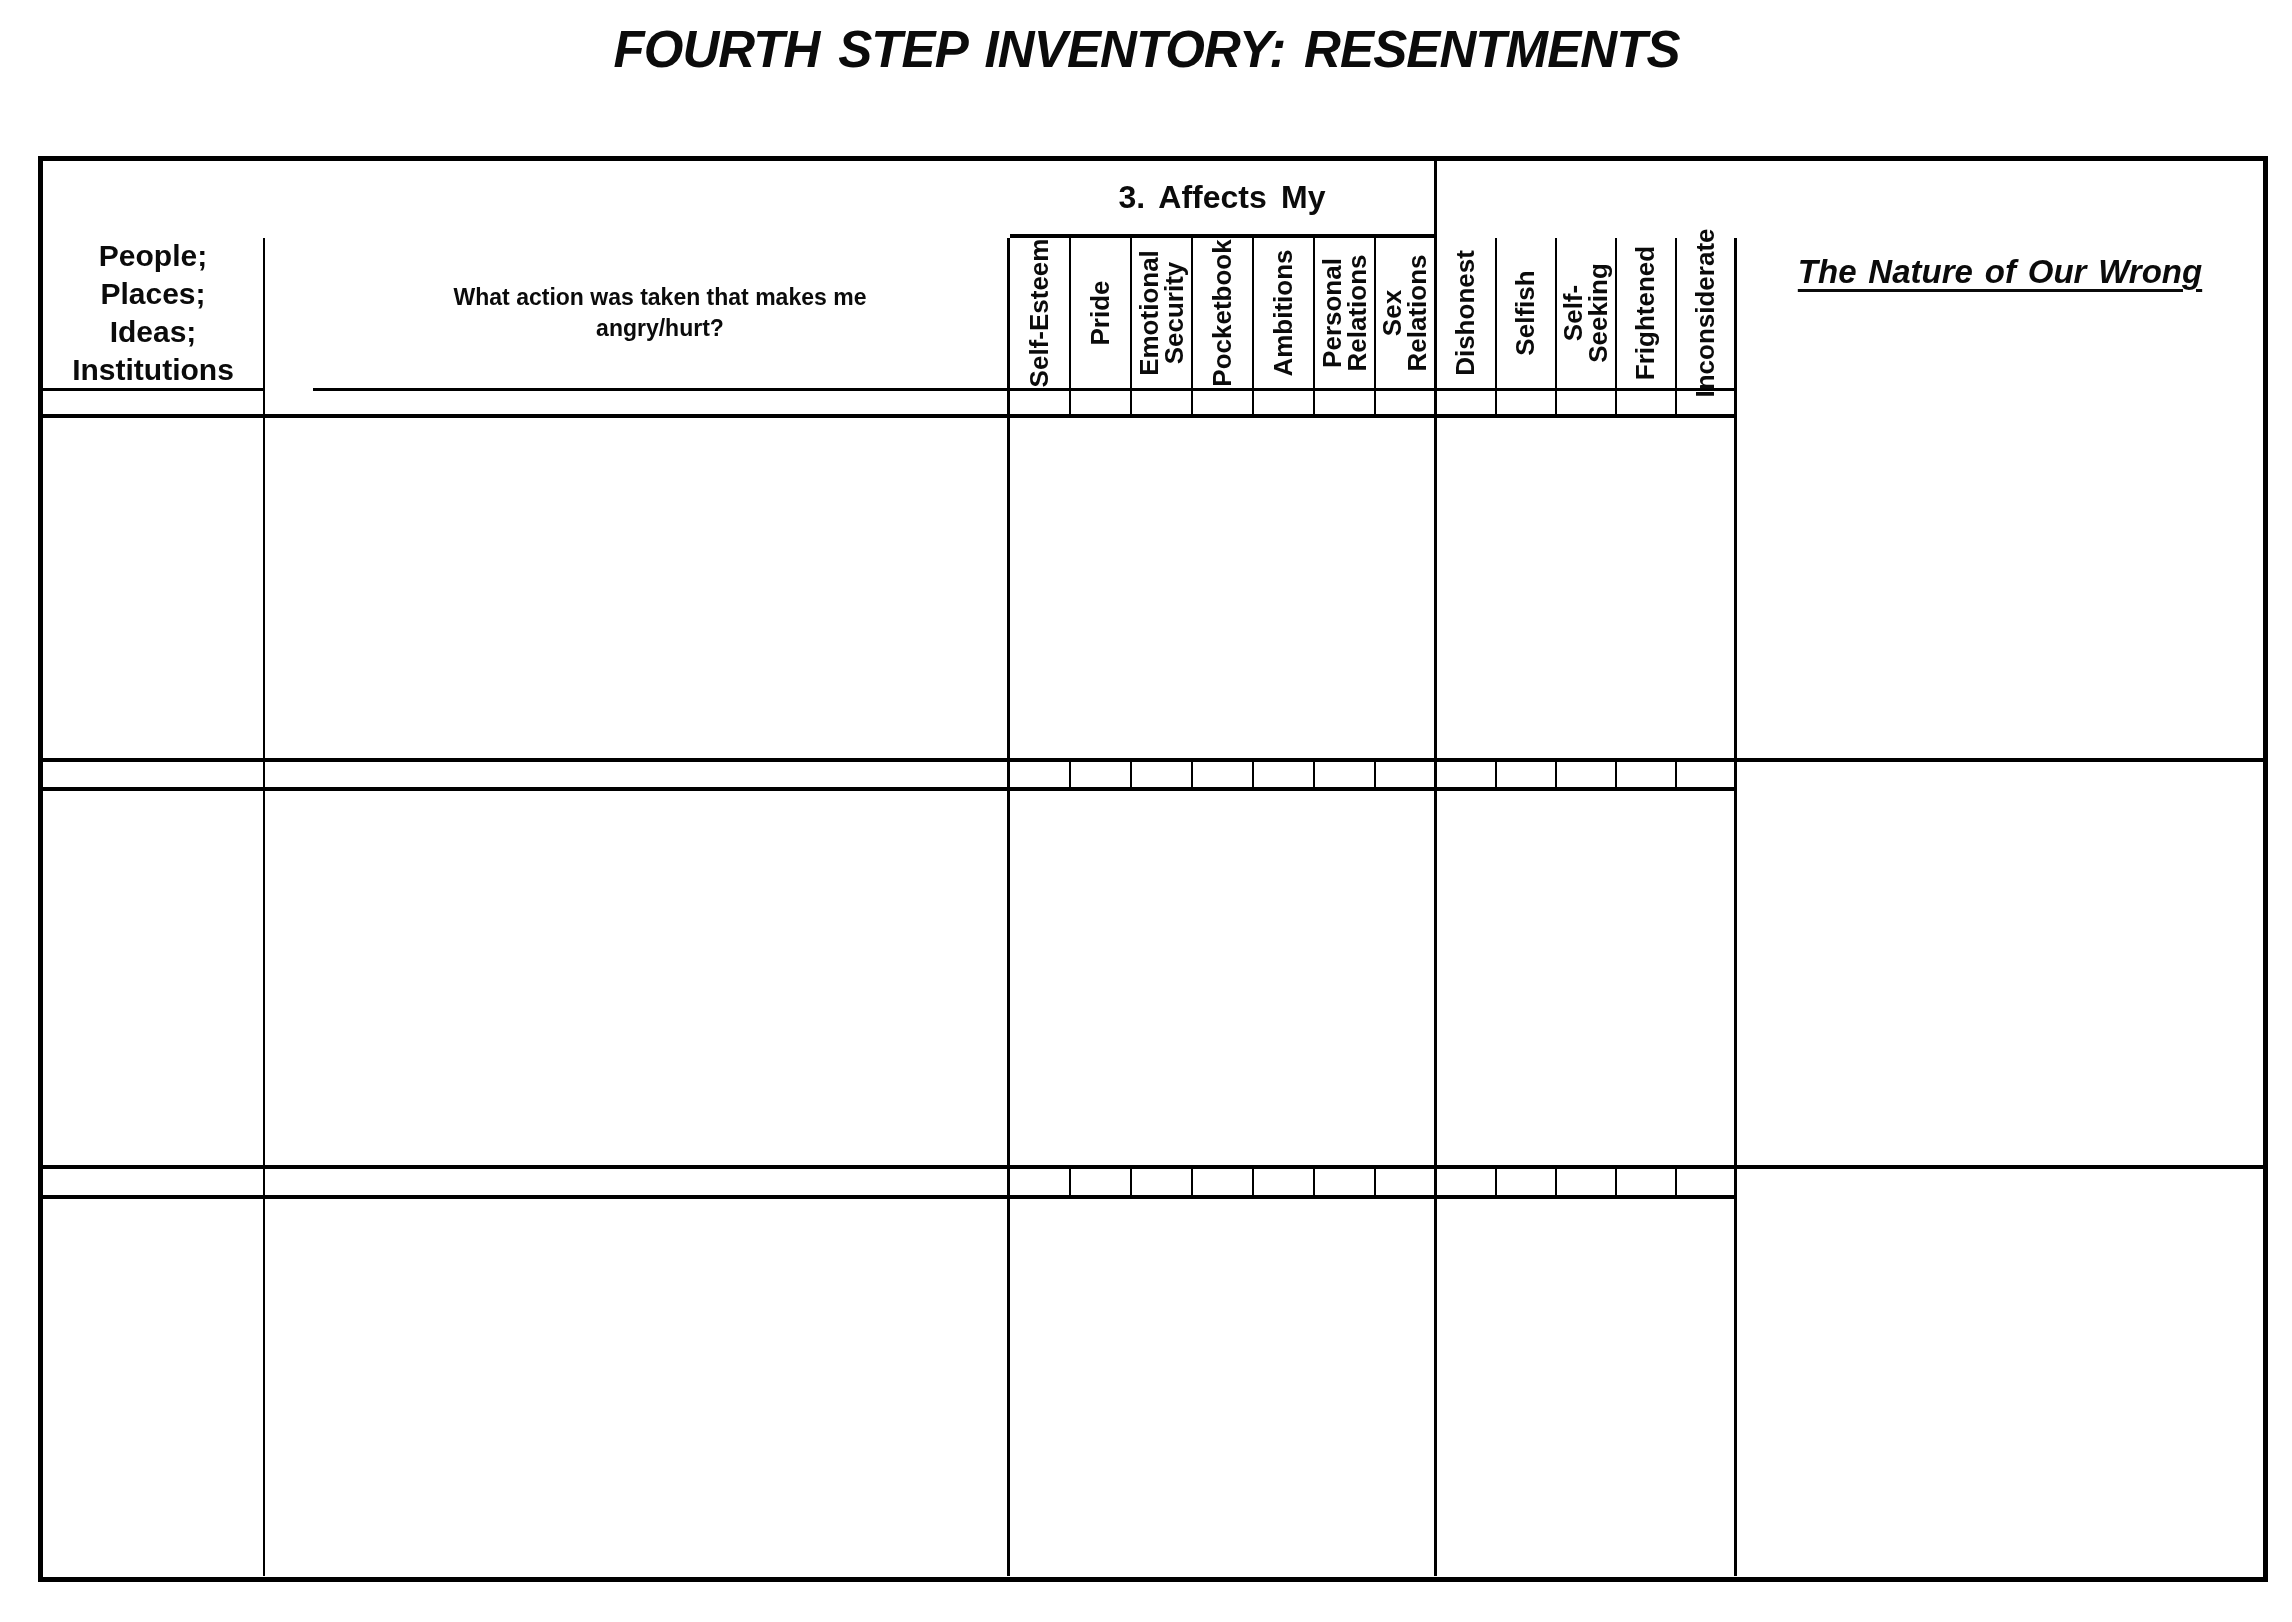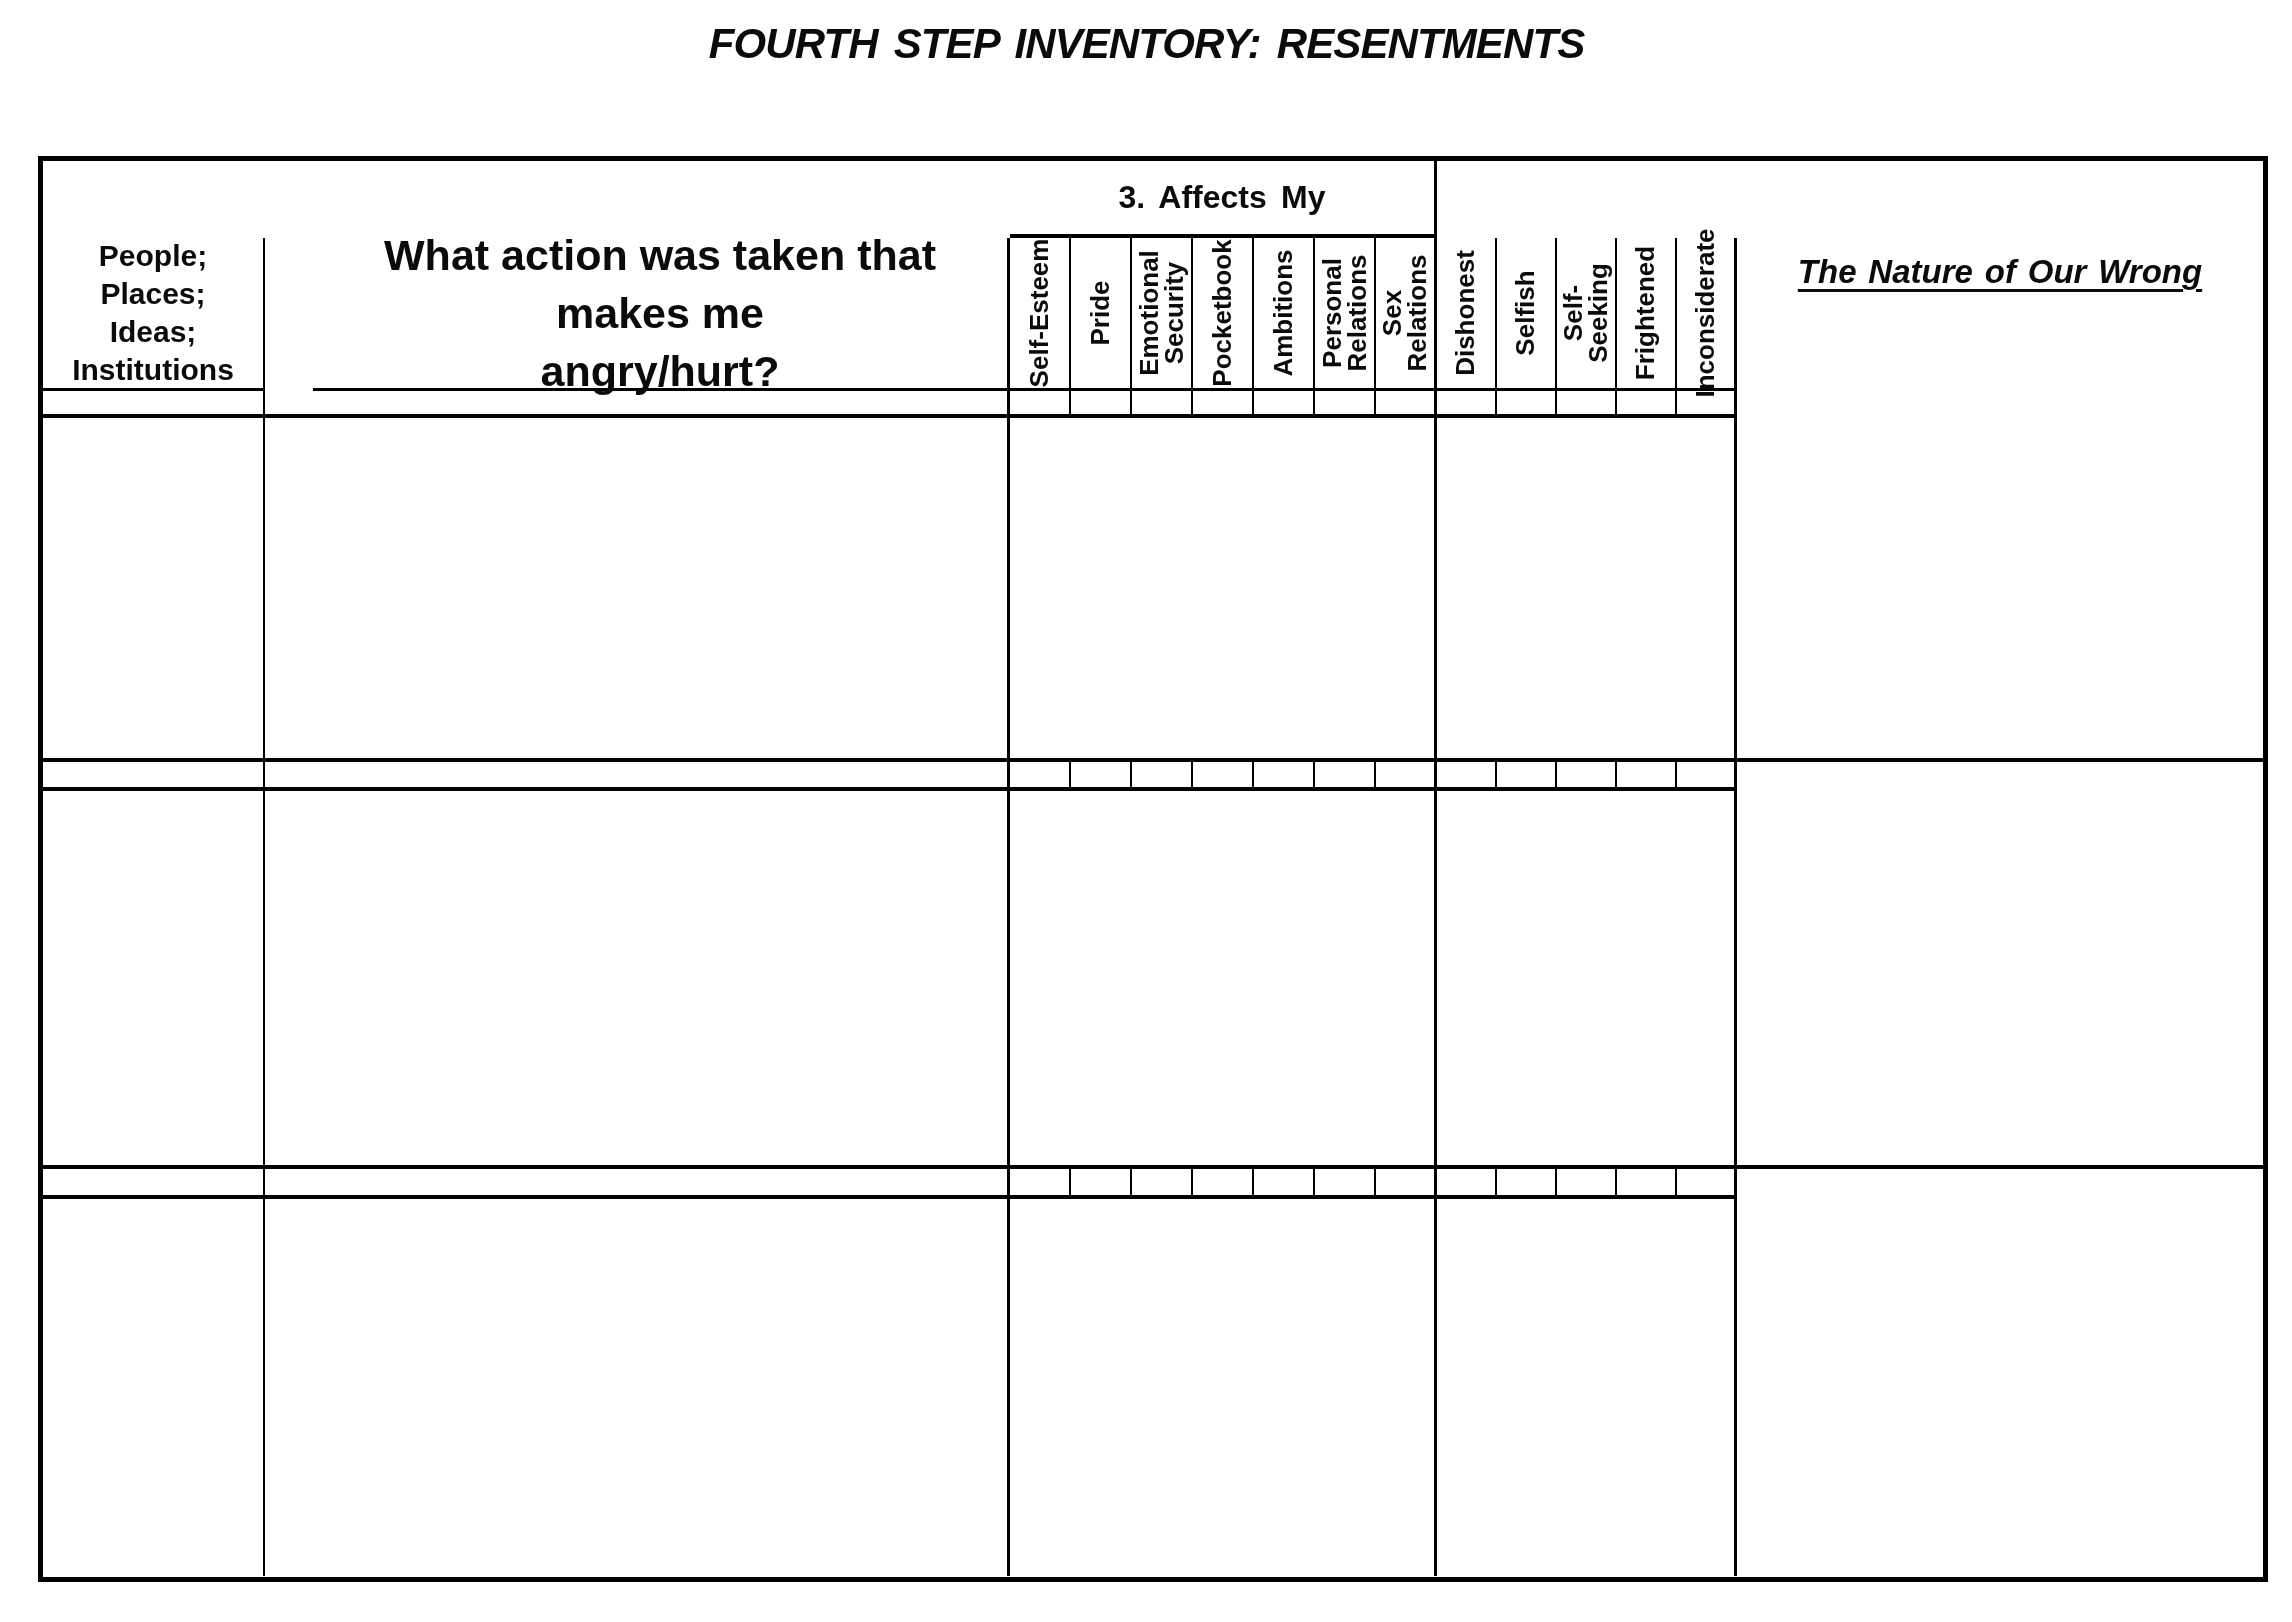--- a/index.html
+++ b/index.html
@@ -5,21 +5,21 @@
   html,body{margin:0;padding:0;background:#ffffff;}
   body{
     width:2293px;height:1623px;position:relative;overflow:hidden;
     font-family:"Liberation Sans","DejaVu Sans",sans-serif;
     color:#0b0b0b;
     -webkit-font-smoothing:antialiased;
   }
   .page-title{
     position:absolute;top:19.7px;left:0;width:2293px;
     text-align:center;
-    font-size:42px;font-weight:bold;font-style:italic;
+    font-size:51px;font-weight:bold;font-style:italic;
     letter-spacing:-0.9px;word-spacing:5.4px;
   }
   .form-grid{
     position:absolute;left:38px;top:156px;
     width:2230px;height:1426px;
     box-sizing:border-box;
     border:5.4px solid #000;
     display:grid;
     grid-template-columns:222px 745px repeat(7,61px) repeat(5,60px) 526px;
     grid-template-rows:77px 153px 27px 344px 29px 378px 30px 377px;
@@ -38,21 +38,21 @@
   .bb0{border-bottom-width:0;}
   .center{display:flex;align-items:center;justify-content:center;}
   .section-title{
     font-size:32px;font-weight:bold;
     word-spacing:5.4px;text-align:center;white-space:pre-line;line-height:1.15;
   }
   .subhead{
     font-size:30px;font-weight:bold;
     text-align:center;white-space:pre-line;line-height:1.26;
   }
-  .question{font-size:43px;line-height:1.35;margin-left:48px;}
+  .question{font-size:23px;line-height:1.35;margin-left:48px;}
   .vlabel{
     position:absolute;left:50%;top:50%;
     transform:translate(-50%,-50%) rotate(-90deg);
     font-size:26px;font-weight:bold;line-height:0.98;
     text-align:center;white-space:pre-line;
     width:max-content;z-index:2;
   }
   .nature-head{
     padding-top:15px;text-align:center;
     font-size:33px;font-weight:bold;font-style:italic;

